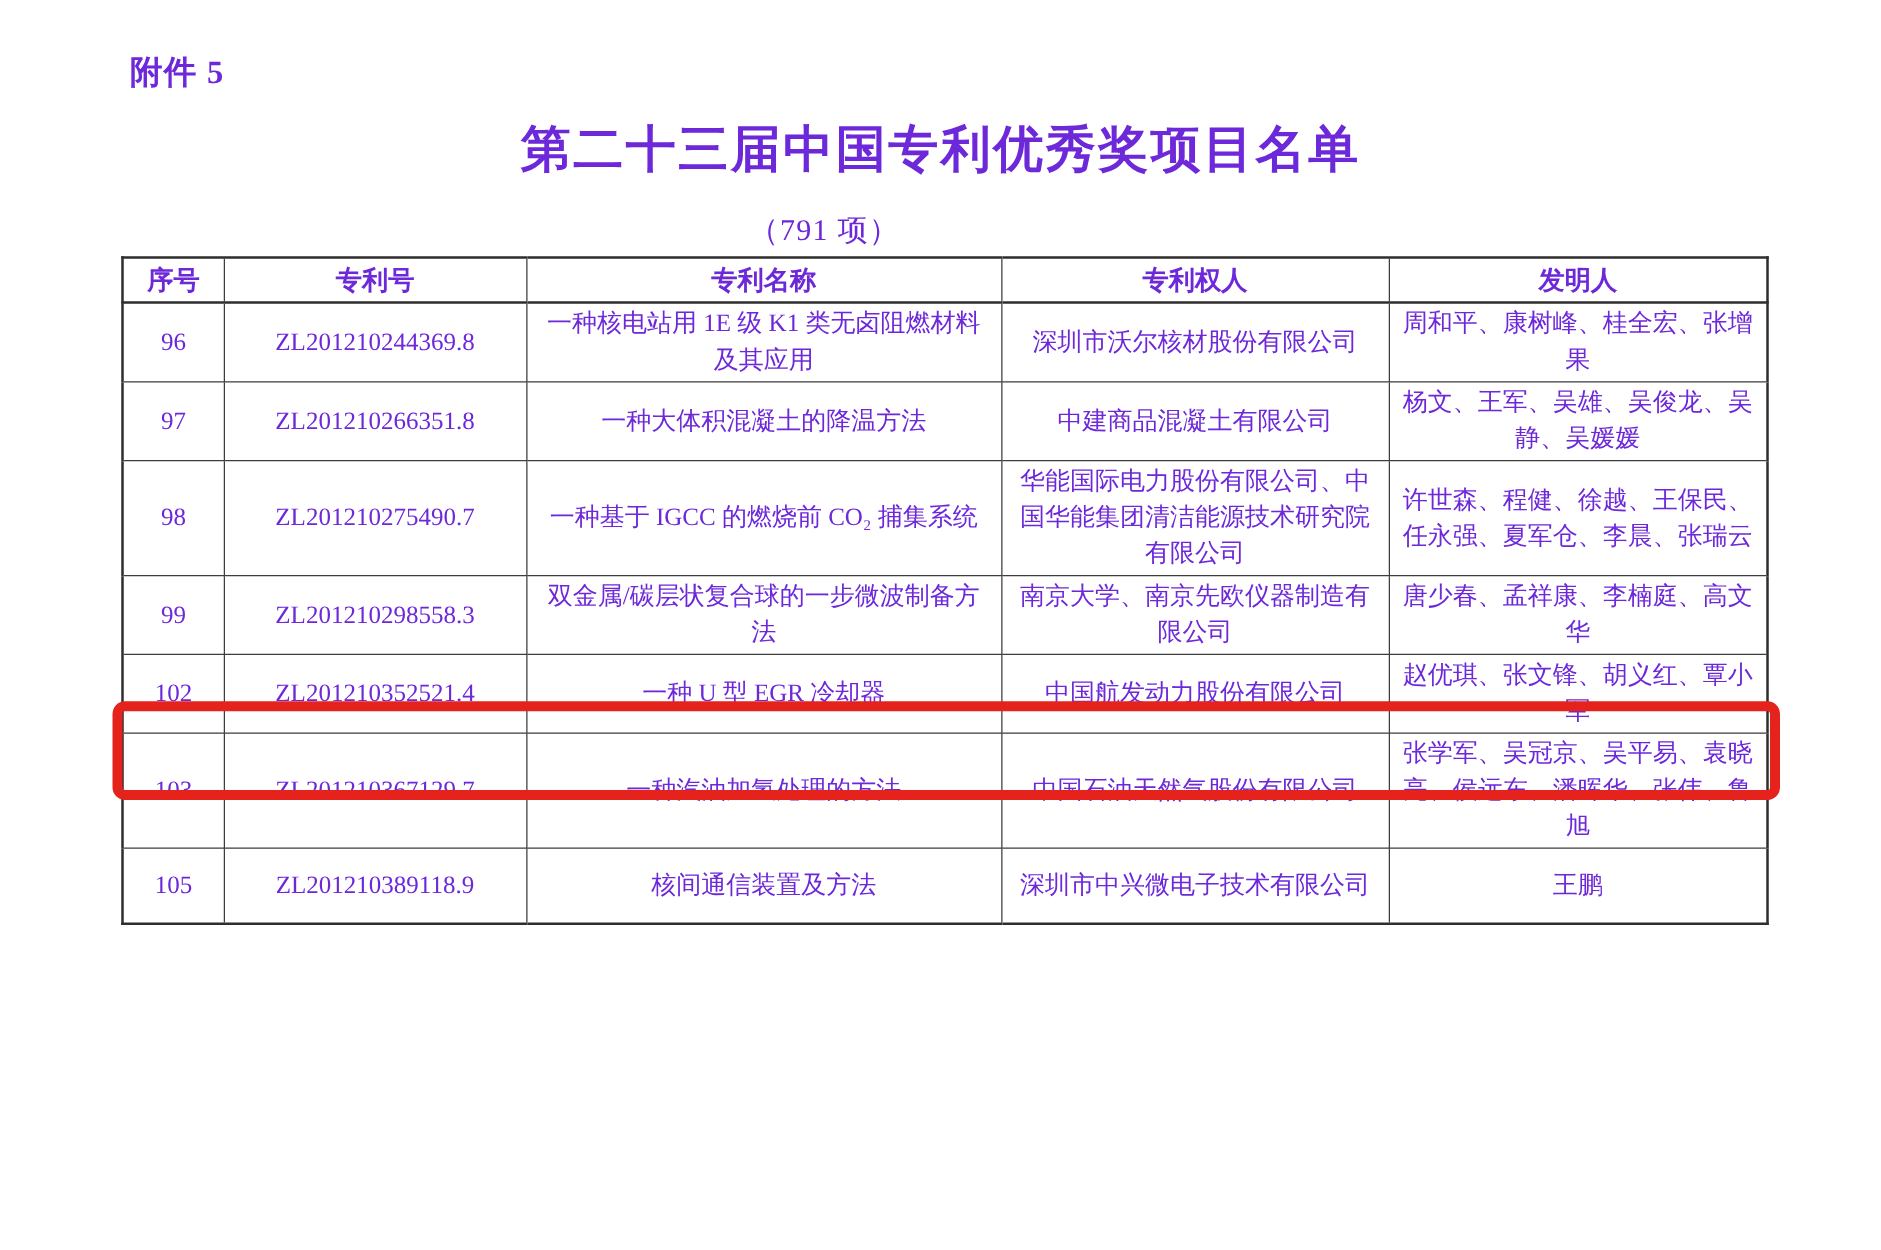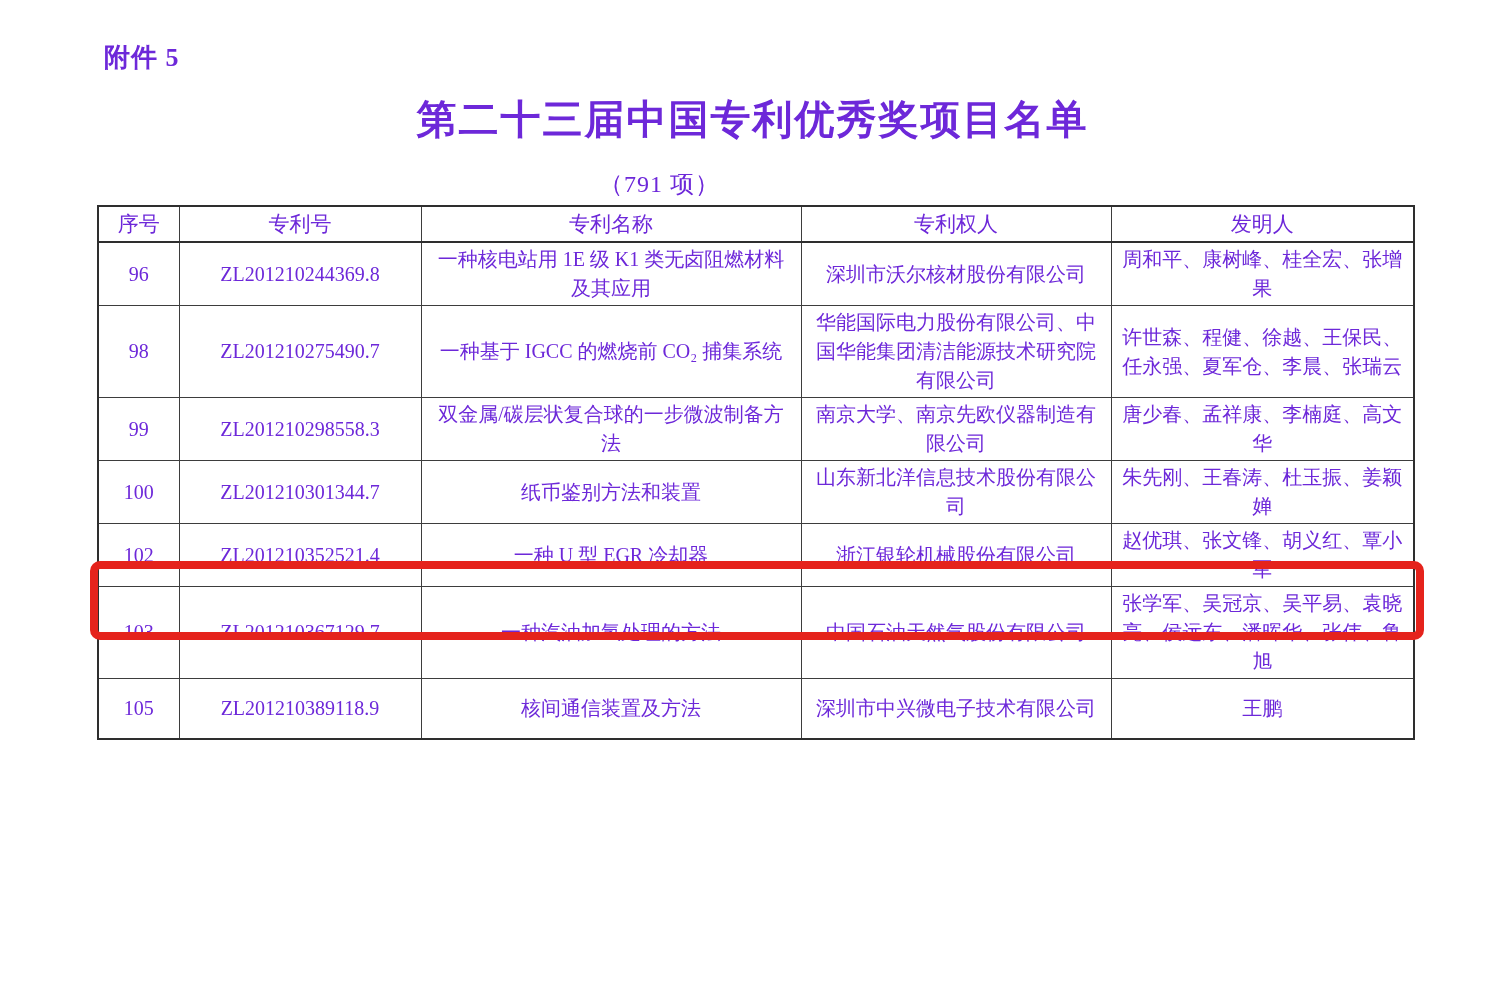--- a/index.html
+++ b/index.html
@@ -35,21 +35,21 @@
   table.patents col.c-owner{width:310px;}
   table.patents col.c-inv{width:303px;}
   table.patents th, table.patents td{
     border:1.5px solid #3d3d3d;
     text-align:center;vertical-align:middle;
     padding:2px 10px;
     overflow:hidden;
   }
   table.patents thead tr{height:35px;}
   table.patents th{
-    font-weight:400;font-size:21px;
+    font-weight:700;font-size:21px;
     border-top:2.5px solid #2e2e2e;
     border-bottom:2.5px solid #2e2e2e;
   }
   table.patents th:first-child, table.patents td:first-child{border-left:2.5px solid #2e2e2e;}
   table.patents th:last-child, table.patents td:last-child{border-right:2.5px solid #2e2e2e;}
   table.patents tbody tr:last-child td{border-bottom:2.5px solid #2e2e2e;}
   td.cell-owner{padding:2px 26px;margin-left:33px;}
   td.cell-inventors{padding:2px 20px;}
   td.cell-name{padding:2px 10px;}
   
@@ -93,46 +93,46 @@
       </tr>
     </thead>
     <tbody>
         <tr class="row-0">
       <td class="cell-seq">96</td>
       <td class="cell-no">ZL201210244369.8</td>
       <td class="cell-name">一种核电站用 1E 级 K1 类无卤阻燃材料及其应用</td>
       <td class="cell-owner">深圳市沃尔核材股份有限公司</td>
       <td class="cell-inventors">周和平、康树峰、桂全宏、张增果</td>
     </tr>
+        <tr class="row-1">
+      <td class="cell-seq">97</td>
+      <td class="cell-no">ZL201210266351.8</td>
+      <td class="cell-name">一种大体积混凝土的降温方法</td>
+      <td class="cell-owner">中建商品混凝土有限公司</td>
+      <td class="cell-inventors">杨文、王军、吴雄、吴俊龙、吴静、吴媛媛</td>
+    </tr>
         <tr class="row-2">
       <td class="cell-seq">98</td>
       <td class="cell-no">ZL201210275490.7</td>
       <td class="cell-name">一种基于 IGCC 的燃烧前 CO₂ 捕集系统</td>
       <td class="cell-owner">华能国际电力股份有限公司、中国华能集团清洁能源技术研究院有限公司</td>
       <td class="cell-inventors">许世森、程健、徐越、王保民、任永强、夏军仓、李晨、张瑞云</td>
     </tr>
         <tr class="row-3">
       <td class="cell-seq">99</td>
       <td class="cell-no">ZL201210298558.3</td>
       <td class="cell-name">双金属/碳层状复合球的一步微波制备方法</td>
       <td class="cell-owner">南京大学、南京先欧仪器制造有限公司</td>
       <td class="cell-inventors">唐少春、孟祥康、李楠庭、高文华</td>
     </tr>
-        <tr class="row-4">
-      <td class="cell-seq">100</td>
-      <td class="cell-no">ZL201210301344.7</td>
-      <td class="cell-name">纸币鉴别方法和装置</td>
-      <td class="cell-owner">山东新北洋信息技术股份有限公司</td>
-      <td class="cell-inventors">朱先刚、王春涛、杜玉振、姜颖婵</td>
-    </tr>
         <tr class="row-6">
       <td class="cell-seq">102</td>
       <td class="cell-no">ZL201210352521.4</td>
       <td class="cell-name">一种 U 型 EGR 冷却器</td>
-      <td class="cell-owner">浙江银轮机械股份有限公司</td>
+      <td class="cell-owner">中国航发动力股份有限公司</td>
       <td class="cell-inventors">赵优琪、张文锋、胡义红、覃小军</td>
     </tr>
         <tr class="row-7">
       <td class="cell-seq">103</td>
       <td class="cell-no">ZL201210367129.7</td>
       <td class="cell-name">一种汽油加氢处理的方法</td>
       <td class="cell-owner">中国石油天然气股份有限公司</td>
       <td class="cell-inventors">张学军、吴冠京、吴平易、袁晓亮、侯远东、潘晖华、张伟、鲁旭</td>
     </tr>
         <tr class="row-9">

